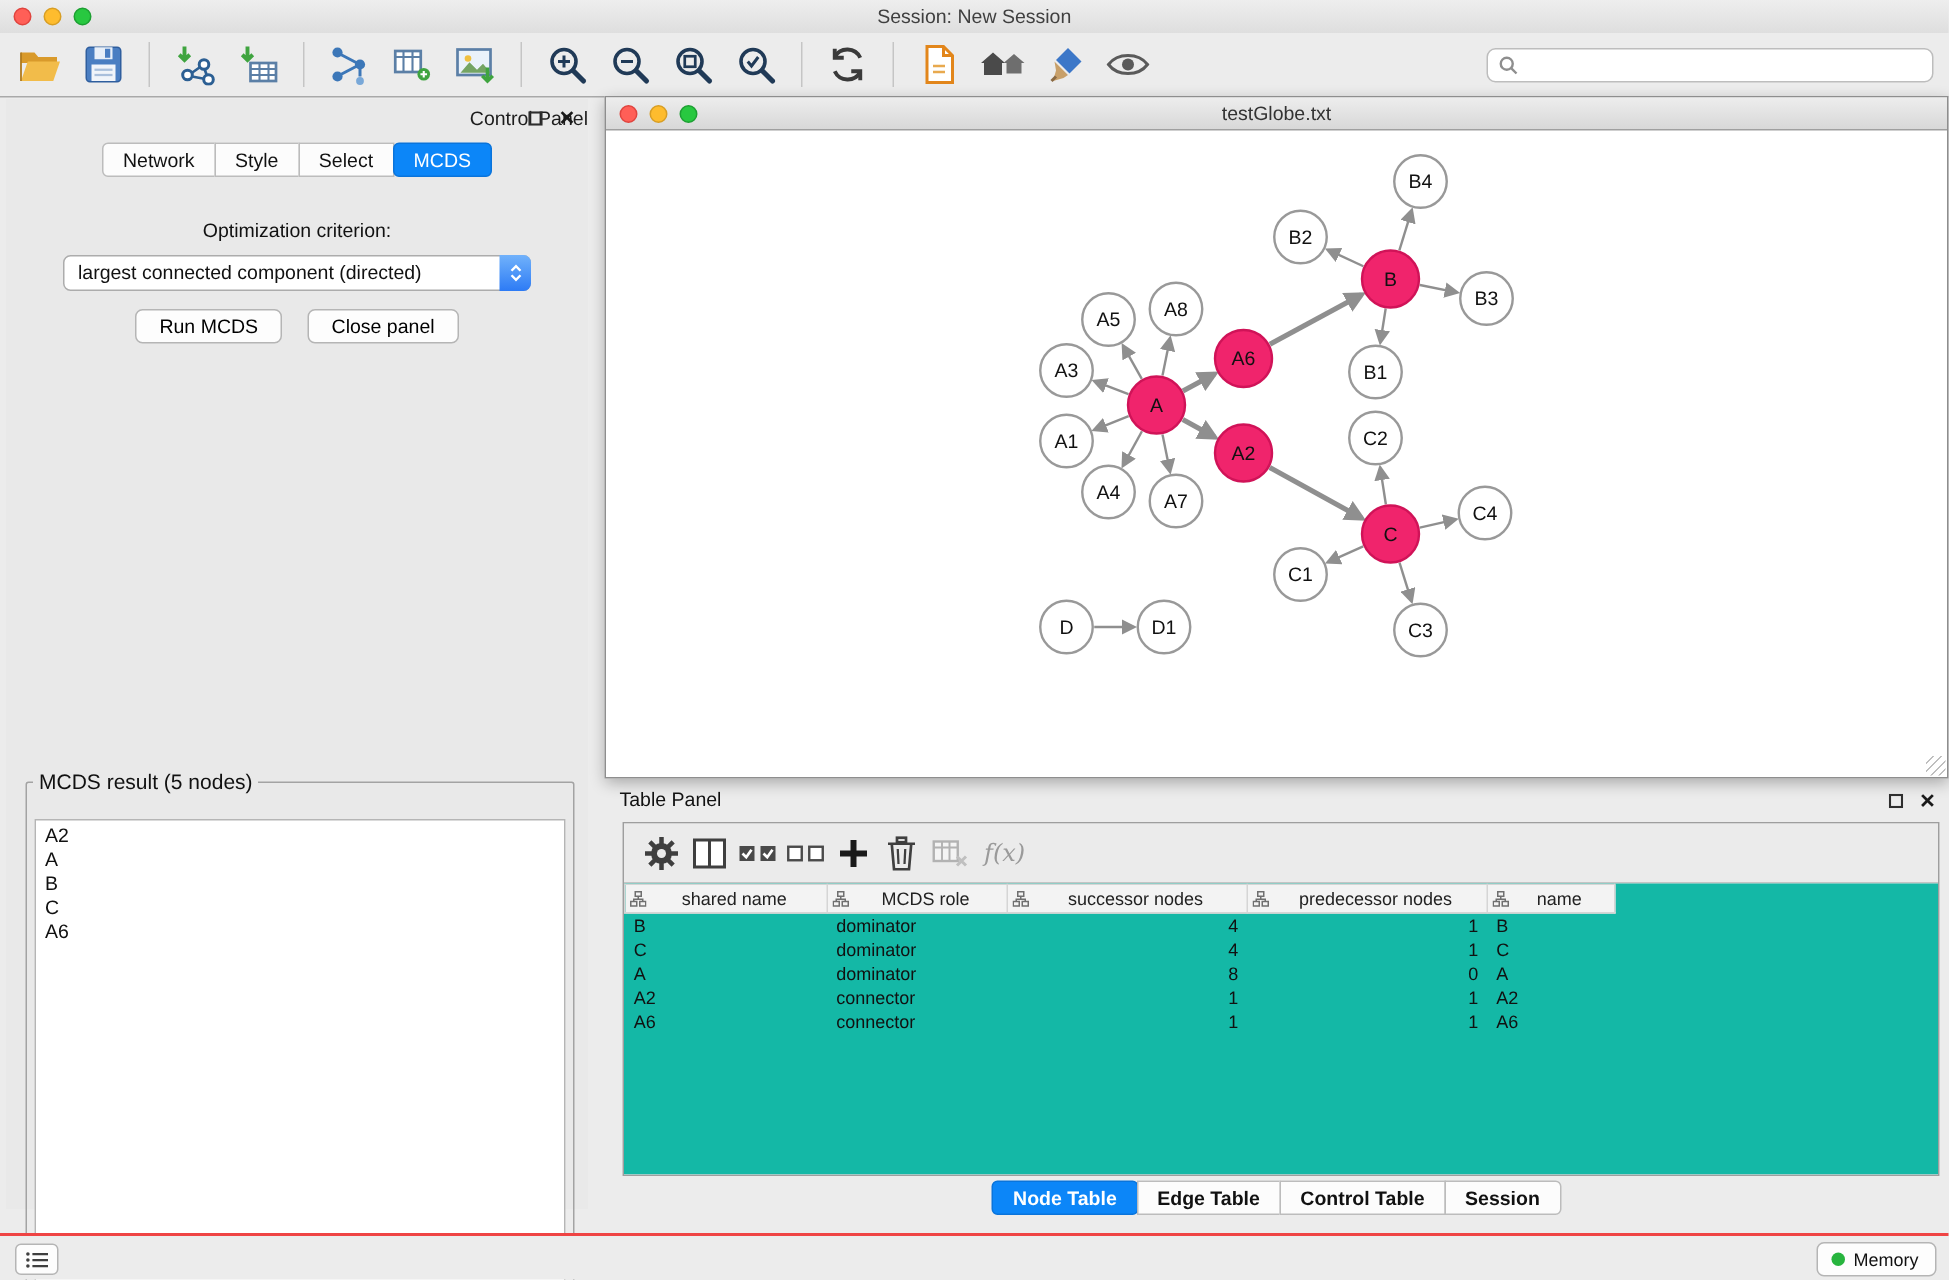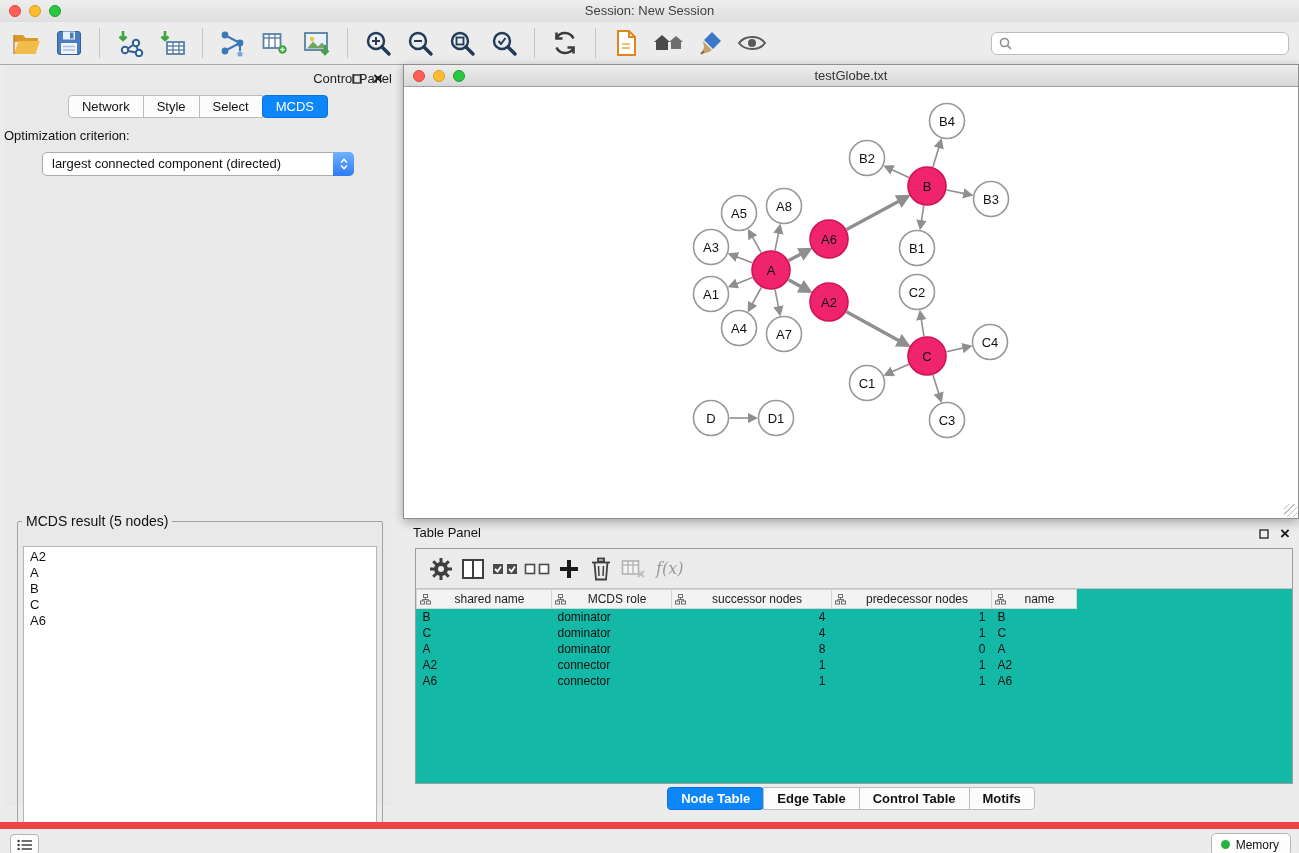--- a/index.html
+++ b/index.html
@@ -23,21 +23,21 @@
   
   .control-panel { position:absolute; left:4px; top:66px; width:388px; height:740px; background:#E9E9E9; }
   .cp-header { height:26px; line-height:26px; padding-left:9px; font-size:13px; color:#1d1d1d; position:relative;text-align:right; }
   .ph-btns { position:absolute; right:9px; top:0; height:26px; display:flex; align-items:center; gap:11px; }
   .ph-close { font-size:17px; font-weight:bold; color:#1a1a1a; line-height:16px; }
   .cp-tabs { display:flex; justify-content:center; margin-top:3px; }
   .cp-tab, .tp-tab { font-size:13px; padding:3px 13px; background:#FCFCFC; border:1px solid #BCBCBC; margin-left:-1px; color:#111; cursor:default; }
   .cp-tab:first-child, .tp-tab:first-child { border-radius:4px 0 0 4px; margin-left:0;text-align:right; }
   .cp-tab:last-child, .tp-tab:last-child { border-radius:0 4px 4px 0; }
   .cp-tab.active, .tp-tab.active { background:#0C86F8; color:#FFF; border-color:#0A74DB; border-radius:4px; }
-  .opt-label { text-align:left; margin-top:10px; font-size:13px; }
+  .opt-label { text-align:center; margin-top:28px; font-size:13px; }
   .dropdown { margin:9px auto 0; width:312px; height:24px; background:#FFF; border:1px solid #ACACAC; border-radius:5px; position:relative; font-size:13px; line-height:22px; padding-left:9px; }
   .dd-cap { position:absolute; right:-1px; top:-1px; width:21px; height:24px; background:linear-gradient(#71B2FB,#2D7BF5); border-radius:0 5px 5px 0; display:flex; align-items:center; justify-content:center; }
   .cp-buttons { display:flex; justify-content:center; gap:17px; margin-top:12px; }
   .btn { padding:3px 15px; background:#FDFDFD; border:1px solid #B5B5B5; border-radius:5px; font-size:13px; font-family:"Liberation Sans",sans-serif; }
   .result-fieldset { position:absolute; left:13px; right:9px; top:447px; height:352px; border:1px solid #A3A3A3; border-radius:2px; }
   .result-fieldset legend { font-size:14px; padding:0 4px; margin-left:4px; }
   .result-list { position:absolute; left:5px; right:5px; top:17px; bottom:5px; background:#FFF; border:1px solid #B5B5B5; font-size:13px; padding:2px 6px; overflow:hidden; }
   .res-item { line-height:16px; }
   
   .net-window { position:absolute; left:403px; top:64px; width:896px; height:455px; background:#FFF; border:1px solid #8E8E8E; box-shadow:0 3px 10px rgba(0,0,0,0.30); }
@@ -57,21 +57,21 @@
   table.datatable th { background:#F3F3F3; border:1px solid #D5D5D5; font-weight:normal; font-size:12px; height:19px; padding:0 3px; color:#222; }
   table.datatable th .thin { display:flex; align-items:center; }
   table.datatable th .collabel { flex:1; text-align:center; }
   table.datatable th.filler, table.datatable td.filler { background:transparent; border:none; }
   table.datatable td { font-size:12px; height:16px; padding:0 6px; white-space:nowrap; }
   td.c0 { padding-left:12px; } td.c1 { padding-left:12px; }
   td.c2 { text-align:right; padding-right:20px; } td.c3 { text-align:right; padding-right:20px; }
   td.c4 { padding-left:14px; }
   .tp-tabs { position:absolute; left:0; right:0; bottom:3px; display:flex; justify-content:center;font-weight:bold; }
   
-  .status-bar { position:absolute; left:0; right:0; bottom:0; height:31px; border-top:7px solid #ef4444; background:#ECECEC; }
+  .status-bar { position:absolute; left:0; right:0; bottom:0; height:31px; border-top:2px solid #ef4444; background:#ECECEC; }
   .list-btn { position:absolute; left:10px; top:5px; width:29px; height:21px; background:#FDFDFD; border:1px solid #B5B5B5; border-radius:4px; display:flex; align-items:center; justify-content:center; }
   .memory-btn { position:absolute; right:8px; top:4px; height:23px; padding:0 11px 0 9px; background:#FDFDFD; border:1px solid #B5B5B5; border-radius:5px; display:flex; align-items:center; gap:6px; font-size:12px; }
   .memory-dot { width:9px; height:9px; border-radius:50%; background:#27B43E; }
   .splitter-v { position:absolute; left:392px; top:66px; width:11px; height:740px; }
   .splitter-h { position:absolute; left:403px; top:519px; width:896px; height:2px; }
 </style>
 </head>
 <body>
 
 <div class="titlebar">
@@ -280,20 +280,24 @@
     </div>
   <div class="opt-label">Optimization criterion:</div>
   <div class="dropdown">
     <span class="dd-text">largest connected component (directed)</span>
     <span class="dd-cap">
         <svg width="10" height="14" viewBox="0 0 10 14">
           <path d="M2 5.5L5 2.5l3 3" stroke="#FFF" stroke-width="1.6" fill="none"></path>
           <path d="M2 8.5l3 3 3-3" stroke="#FFF" stroke-width="1.6" fill="none"></path>
         </svg>
       </span>
+  </div>
+  <div class="cp-buttons">
+    <button class="btn">Run MCDS</button>
+    <button class="btn">Close panel</button>
   </div>
   <fieldset class="result-fieldset">
     <legend>MCDS result (5 nodes)</legend>
     <div class="result-list">
         <div class="res-item">A2</div>
         <div class="res-item">A</div>
         <div class="res-item">B</div>
         <div class="res-item">C</div>
         <div class="res-item">A6</div>
       </div>
@@ -642,21 +646,21 @@
               <td class="filler"></td>
             </tr>
           </tbody>
       </table>
     </div>
   </div>
   <div class="tp-tabs">
       <div class="tp-tab active">Node Table</div>
       <div class="tp-tab">Edge Table</div>
       <div class="tp-tab">Control Table</div>
-      <div class="tp-tab">Motifs</div>
+      <div class="tp-tab">Session</div>
     </div>
 </div>
 
 <div class="status-bar">
   <div class="list-btn">
     <span class="icn">
         <svg width="16" height="12" viewBox="0 0 16 12">
           <circle cx="1.6" cy="2" r="1.2" fill="#3F3F3F"></circle>
           <circle cx="1.6" cy="6" r="1.2" fill="#3F3F3F"></circle>
           <circle cx="1.6" cy="10" r="1.2" fill="#3F3F3F"></circle>

